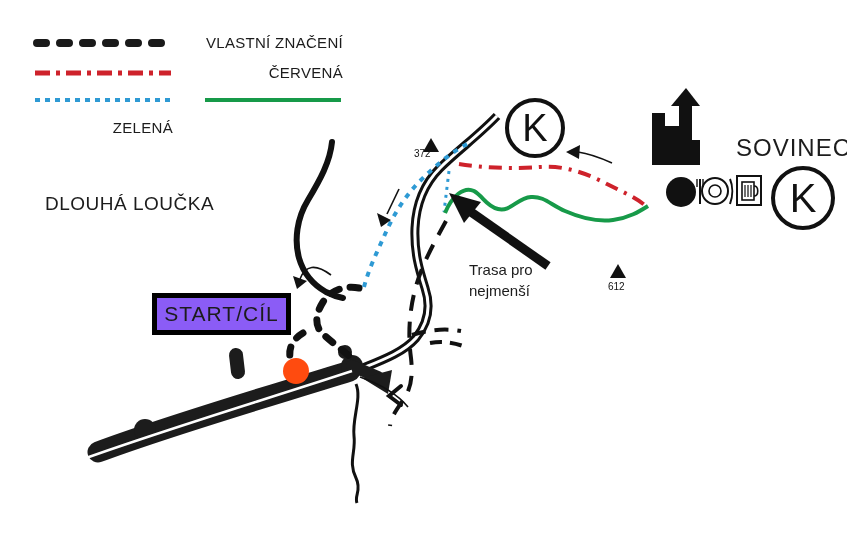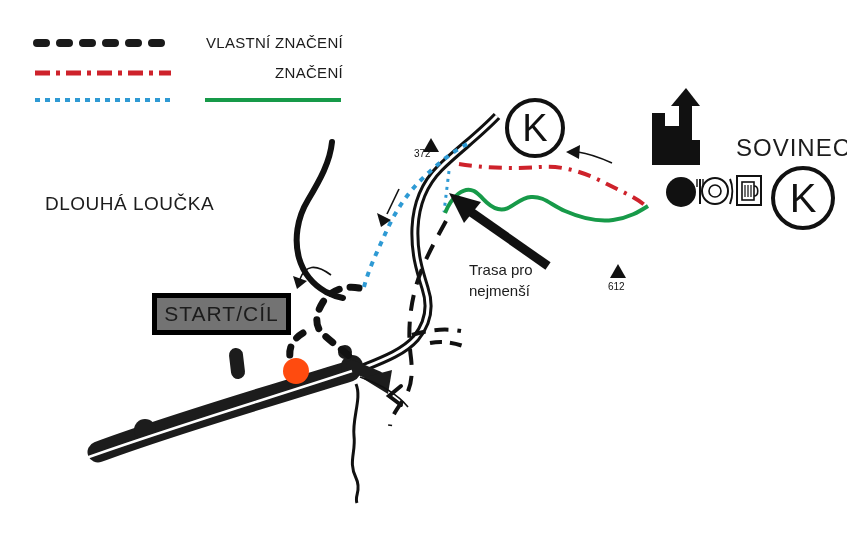--- a/index.html
+++ b/index.html
@@ -13,21 +13,21 @@
   .legend .txt{font-size:15px;letter-spacing:.3px;text-align:right;}
   
   .village-name{left:45px;top:193px;font-size:19px;letter-spacing:.5px;}
   .valley-wrap{left:487px;top:62px;display:flex;align-items:baseline;gap:9px;}
   .valley-main{font-size:22px;letter-spacing:.5px;}
   .valley-time{font-size:15px;}
   .castle-name{left:736px;top:134px;font-size:24px;letter-spacing:1px;}
   .kids-note{left:469px;top:259px;font-size:15px;line-height:21px;white-space:nowrap;}
   
   .start-box{position:absolute;left:152px;top:293px;width:139px;height:42px;z-index:3;
-             border:5px solid #000;background:#737373;box-sizing:border-box;
+             border:5px solid #000;background:#8b5cf6;box-sizing:border-box;
              display:flex;align-items:center;justify-content:center;
              font-size:21px;letter-spacing:1px;}
   
   .kcircle{position:absolute;z-index:3;border:4px solid #111;border-radius:50%;background:#fff;
            box-sizing:border-box;display:flex;align-items:center;justify-content:center;color:#111;}
   .k1{left:505px;top:98px;width:60px;height:60px;font-size:38px;}
   .k2{left:771px;top:166px;width:64px;height:64px;font-size:40px;}
 </style>
 </head>
 <body>
@@ -138,29 +138,30 @@
 
   <div class="legend">
     <svg width="140" height="12">
       <line x1="4" y1="6" x2="136" y2="6" stroke-width="8" stroke-linecap="round" stroke-dasharray="9 14" stroke="#1a1a1a"></line>
     </svg>
     <span class="txt">VLASTNÍ ZNAČENÍ</span>
 
     <svg width="140" height="12">
       <line x1="2" y1="6" x2="138" y2="6" stroke-width="5" stroke-dasharray="15 6 4 6" stroke="#ce222b"></line>
     </svg>
-    <span class="txt">ZNAČENÍ</span>
+    <span class="txt">ČERVENÁ</span>
 
     <svg width="140" height="12">
       <line x1="2" y1="6" x2="138" y2="6" stroke-width="4" stroke-dasharray="5 5" stroke="#2e9ad4"></line>
     </svg>
 
     <svg width="140" height="12">
       <line x1="2" y1="6" x2="138" y2="6" stroke-width="4" stroke="#179a49"></line>
     </svg>
+    <span class="txt">ZELENÁ</span>
   </div>
 
   <div class="lbl village-name">DLOUHÁ LOUČKA</div>
 
 
   <div class="lbl castle-name">SOVINEC</div>
 
   <div class="start-box">START/CÍL</div>
 
   <div class="lbl kids-note">

